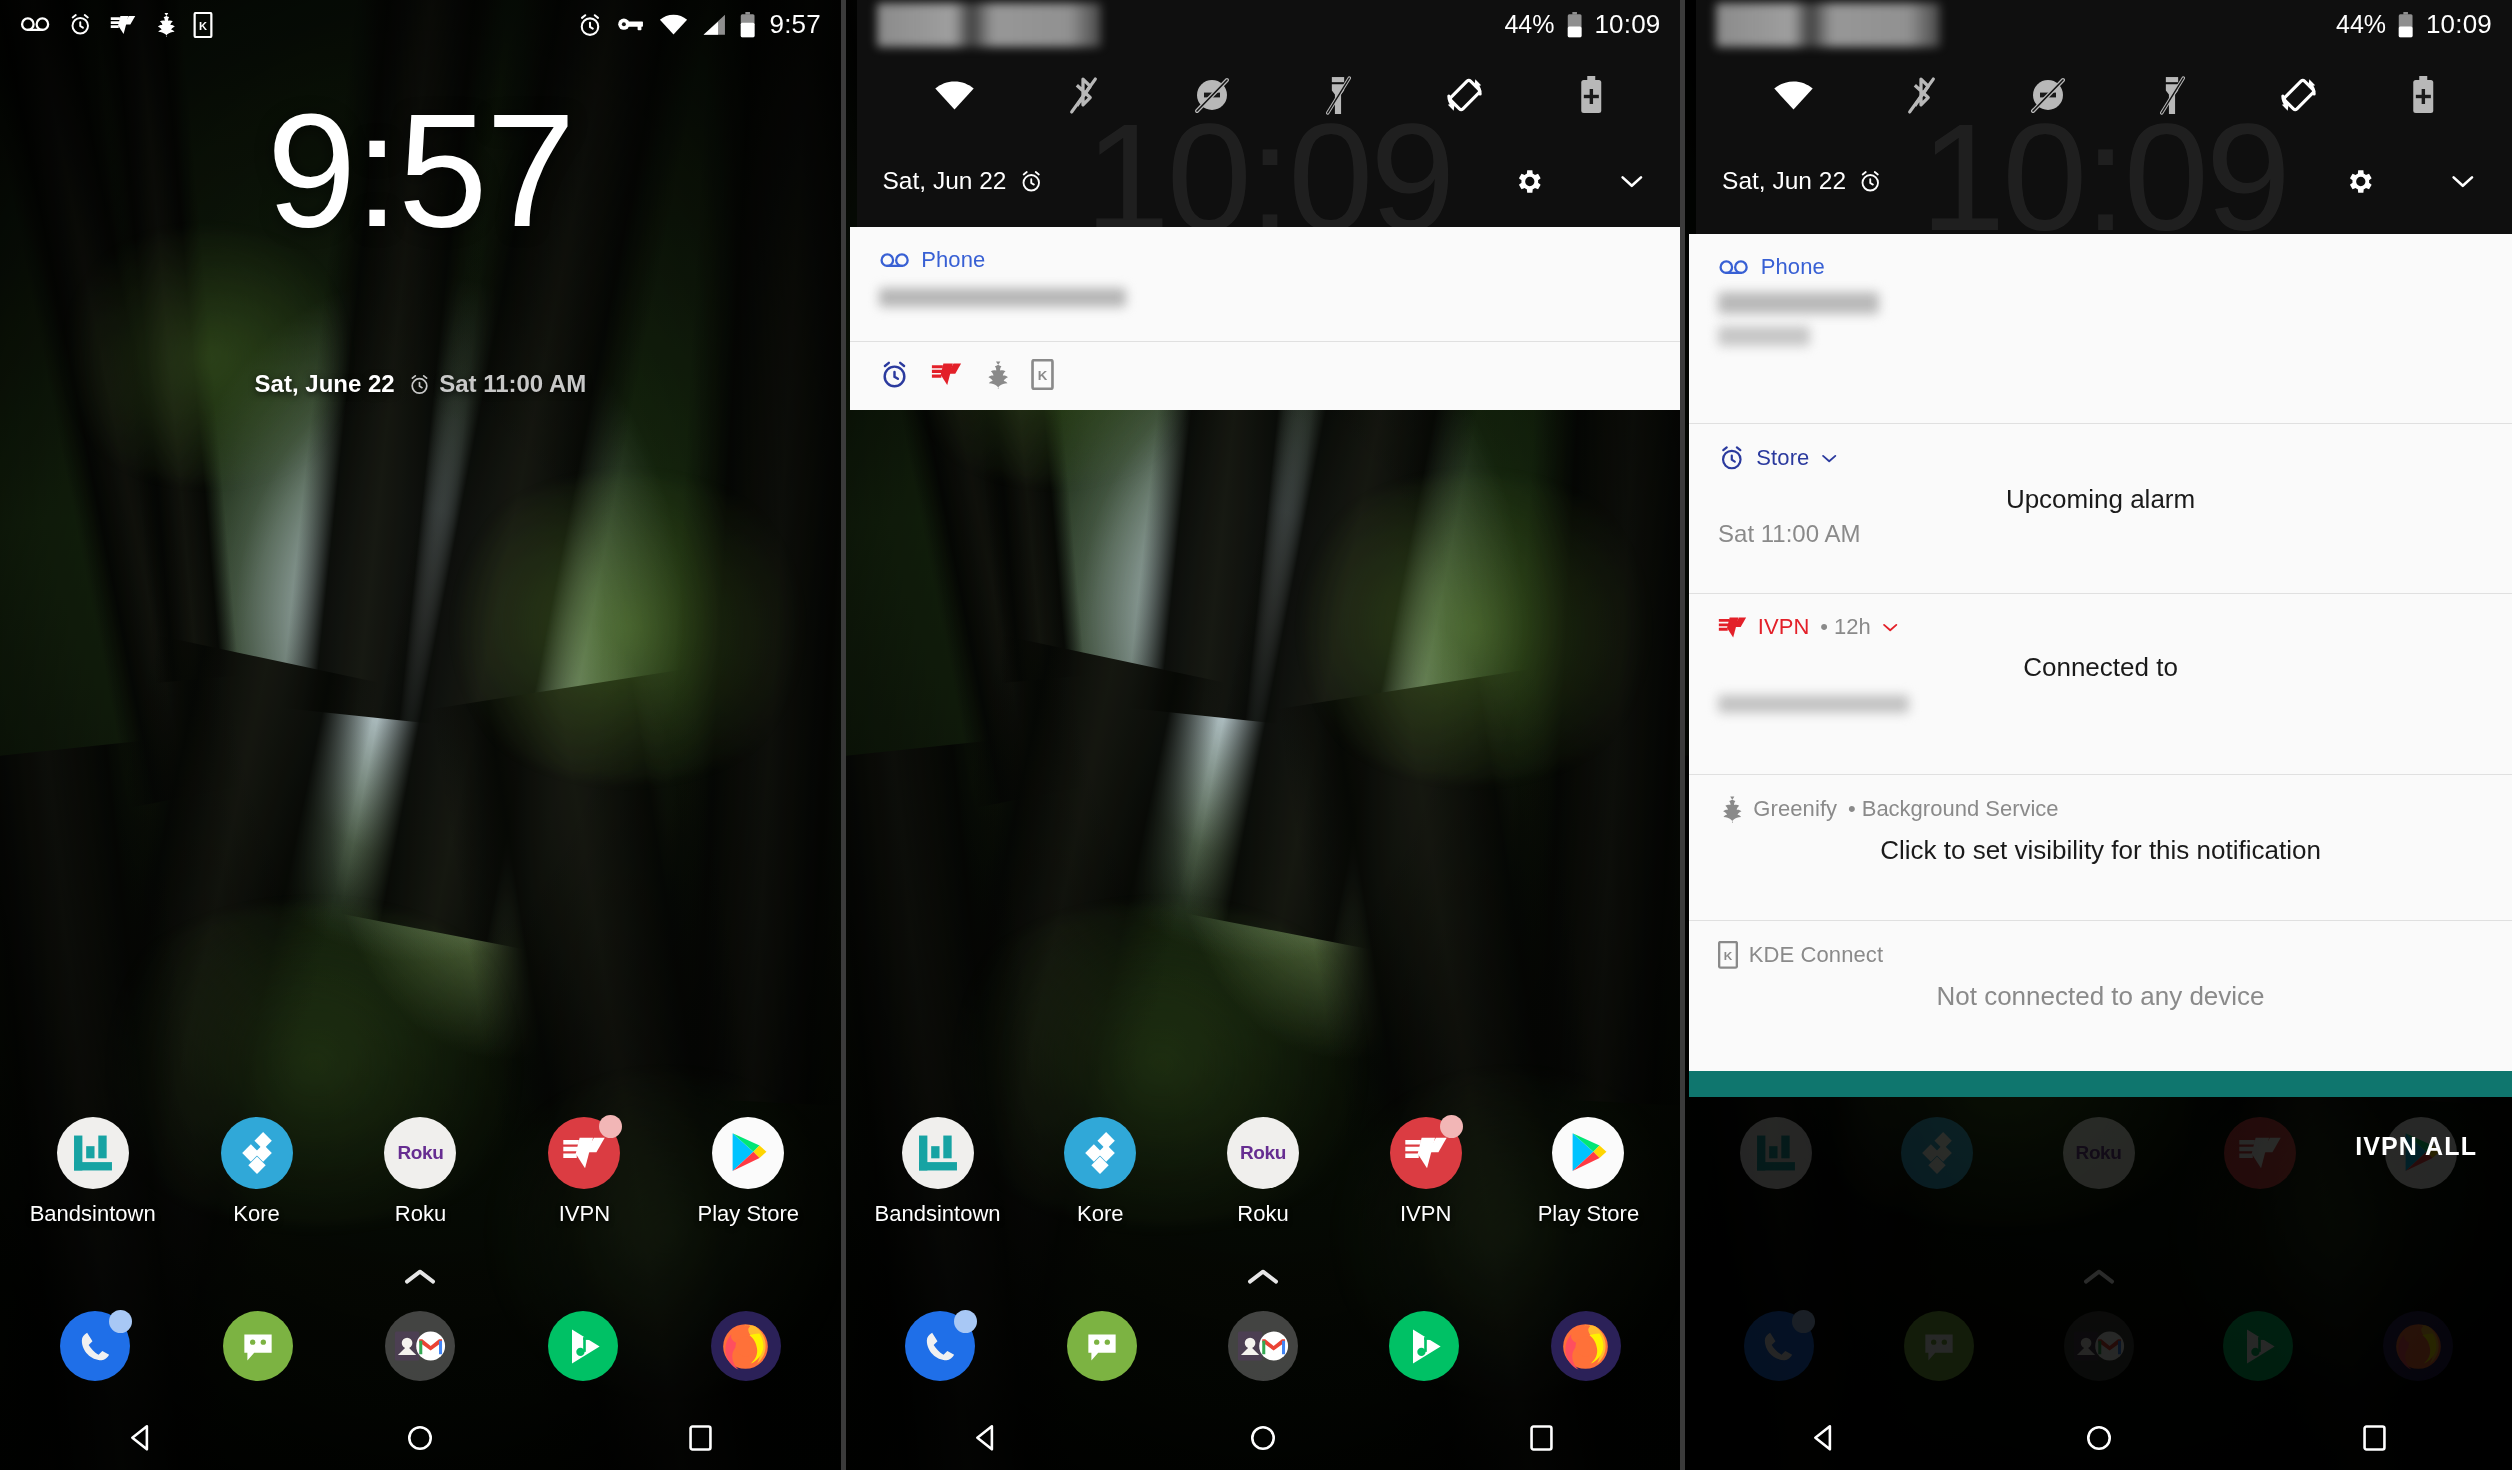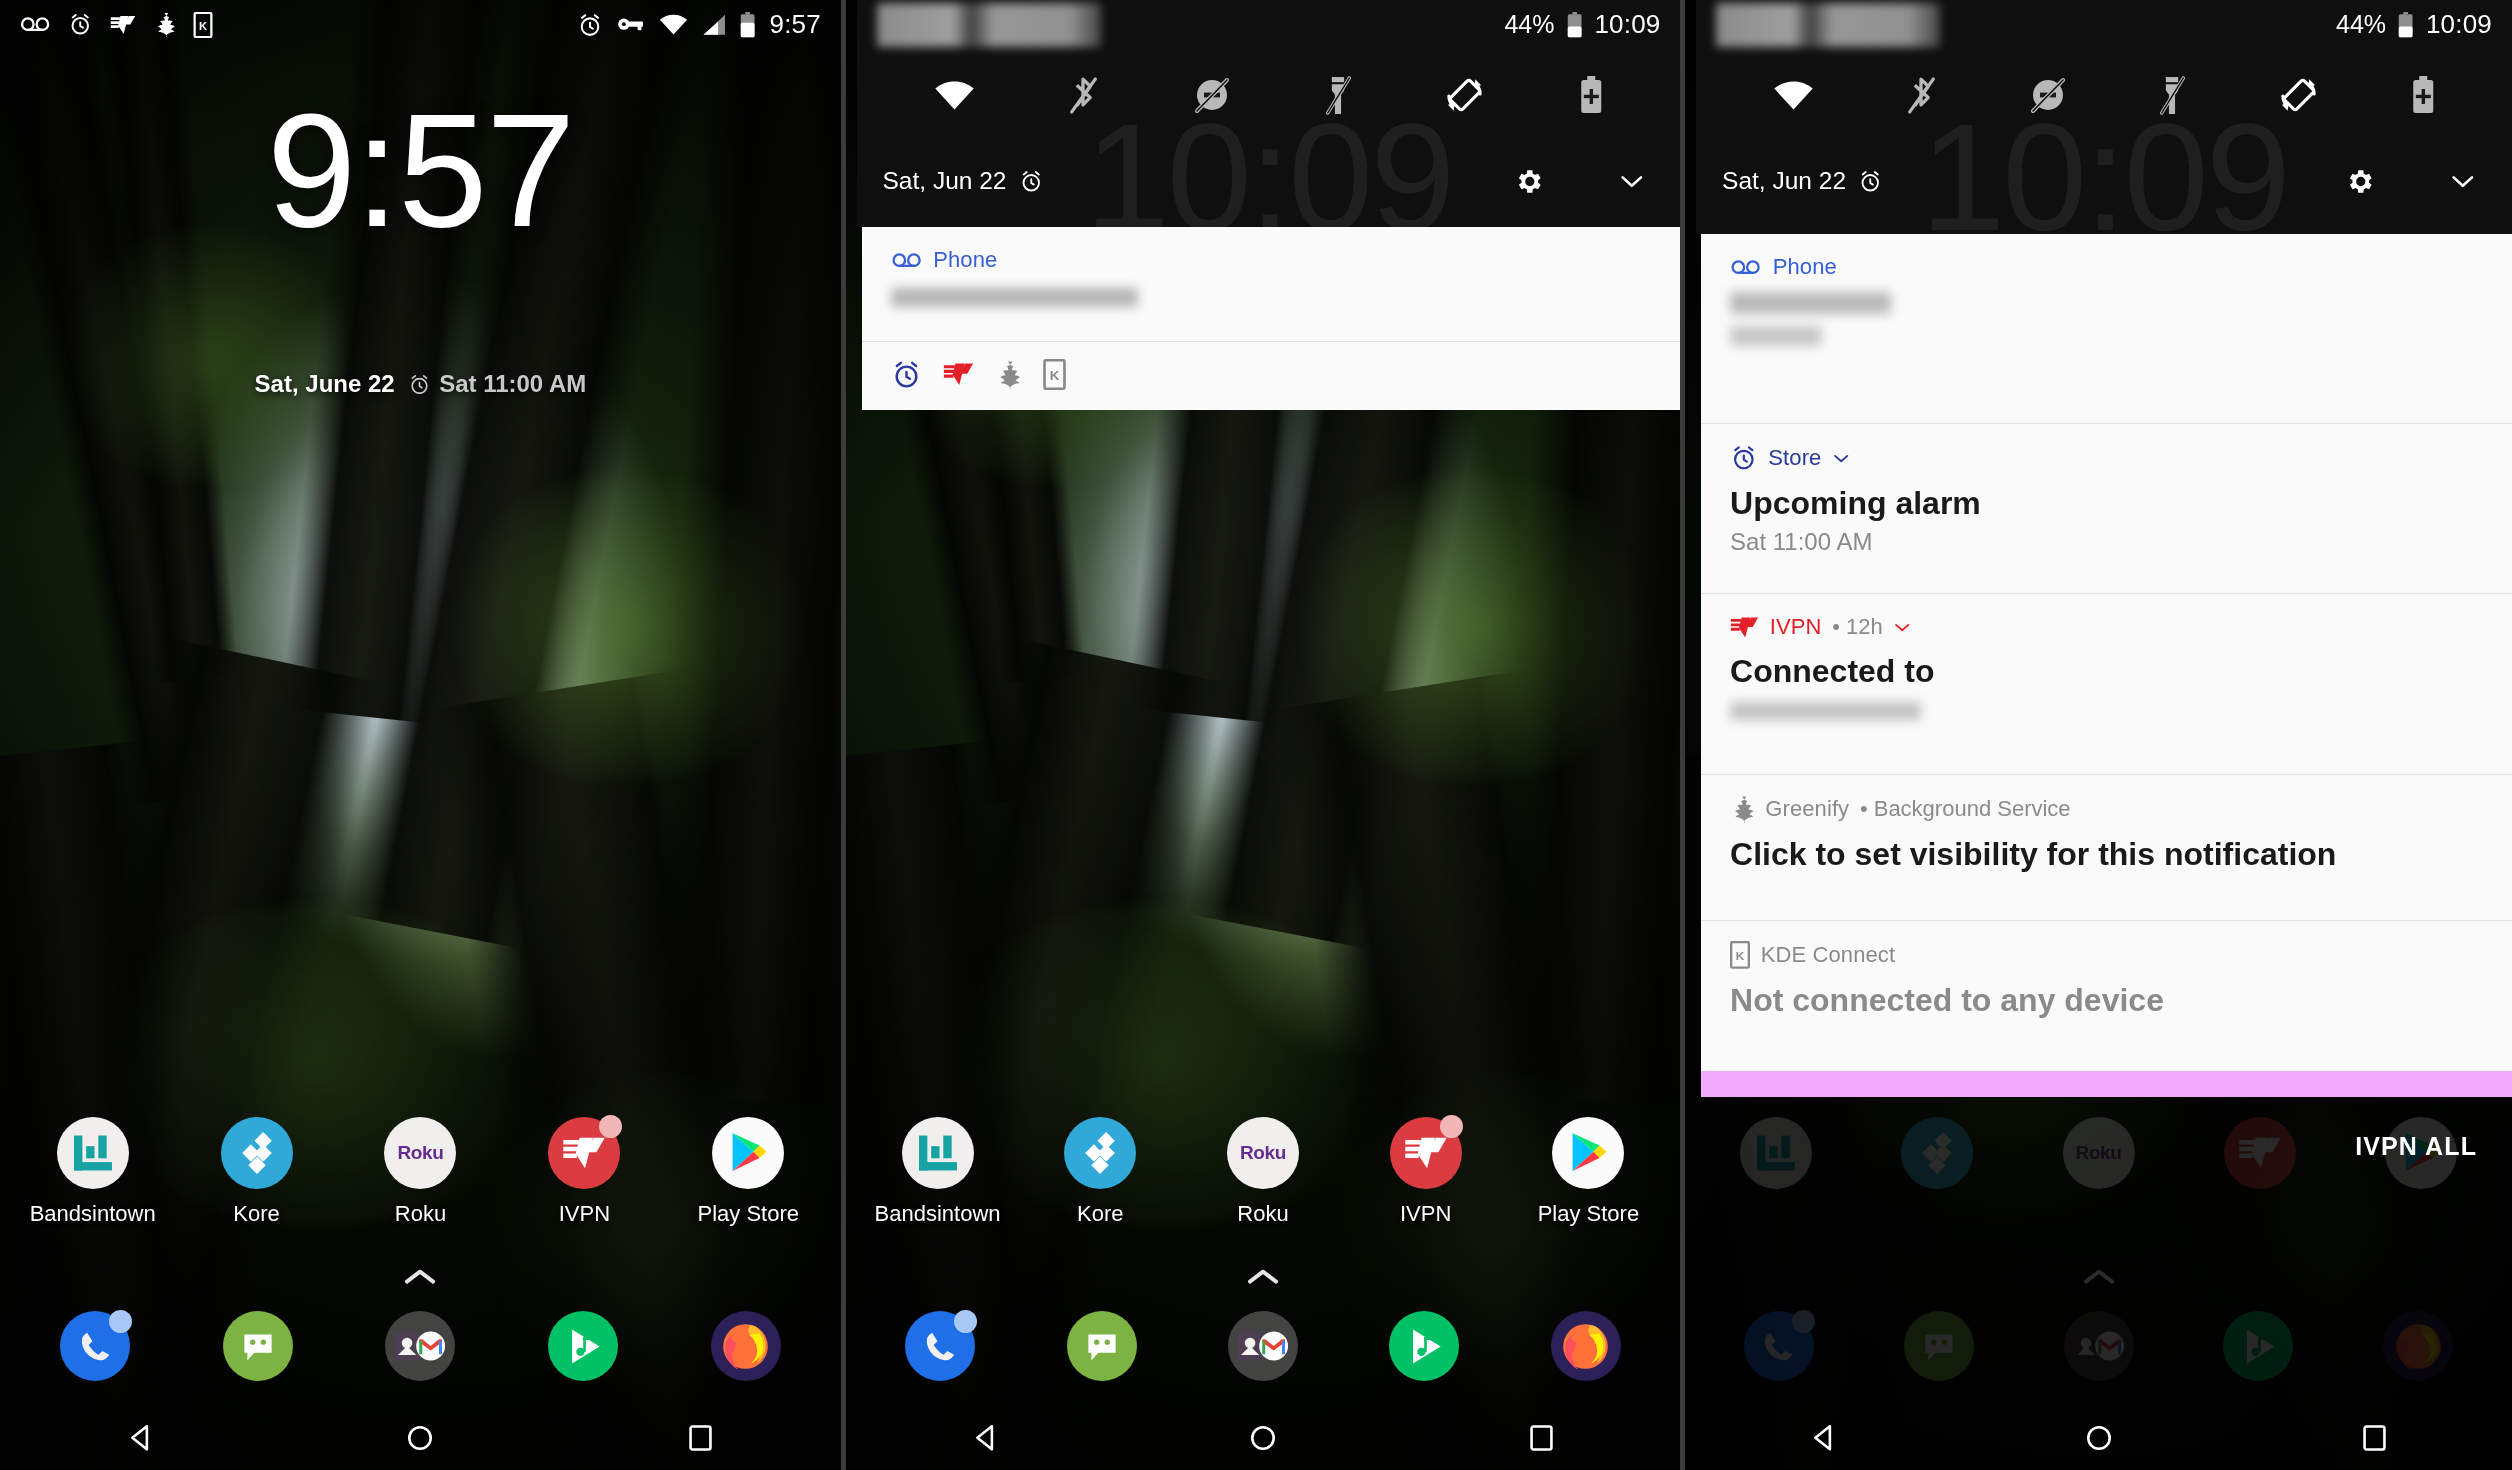--- a/index.html
+++ b/index.html
@@ -77,26 +77,26 @@
      filter: blur(4.6px); }
   .qs-right { margin-left:auto; display:flex; align-items:center; gap:12.3px; padding-right:20px; }
   .qs-tiles { height:92px; display:flex; align-items:center; justify-content:space-around; padding:0 31px; }
   .qs-footer { height:80px; display:flex; align-items:center; padding:0 26px; color:#fff; position:relative; }
   .qs-date { font-size:24.5px; font-weight:400; display:flex; align-items:center; gap:12.3px; }
   .qs-f-right { margin-left:auto; display:flex; align-items:center; gap:74px; padding-right:9.2px; }
   .qs-ghostclock { position:absolute; left:0; right:0; top:-41px; text-align:center; pointer-events:none;
      font-size:153px; font-weight:300; color:rgba(255,255,255,0.07); line-height:1; letter-spacing:-3.1px; }
 
   
-  .notifs { position:absolute; left:16px; right:0; z-index:31; background:#f0abfc; }
+  .notifs { position:absolute; left:4px; right:0; z-index:31; background:#0f766e; }
   .notif { padding:20px 29px 21.4px 29px; border-bottom:0.8px solid #e0e0e0; background:#fafafa; position:relative; }
   .notif:last-child { border-bottom:none; }
   .n-head { display:flex; align-items:center; gap:10.7px; font-size:22px; font-weight:400; margin-bottom:12.3px; }
   .n-head .app-name { letter-spacing:0.1px; }
-  .n-title { font-size:32px; color:#1a1a1a; font-weight:700; line-height:1.22; }
+  .n-title { font-size:26px; color:#1a1a1a; font-weight:400; line-height:1.22;text-align:center; }
   .n-sub { font-size:24px; color:#8a8a8a; font-weight:400; margin-top:4.6px; }
   .blurtext { display:inline-block; border-radius:3.8px; filter: blur(5.4px); }
   .bt1 { width:161px; height:21.4px; background:#b9b9b9; }
   .bt2 { width:92px; height:20px; background:#c6c6c6; margin-top:9.2px; }
   .bt3 { width:247px; height:23px; background:#b5b5b5; }
   .blue { color:#3860d4; }
   .red { color:#e32029; }
   .grey { color:#8a8a8a; }
 
   

